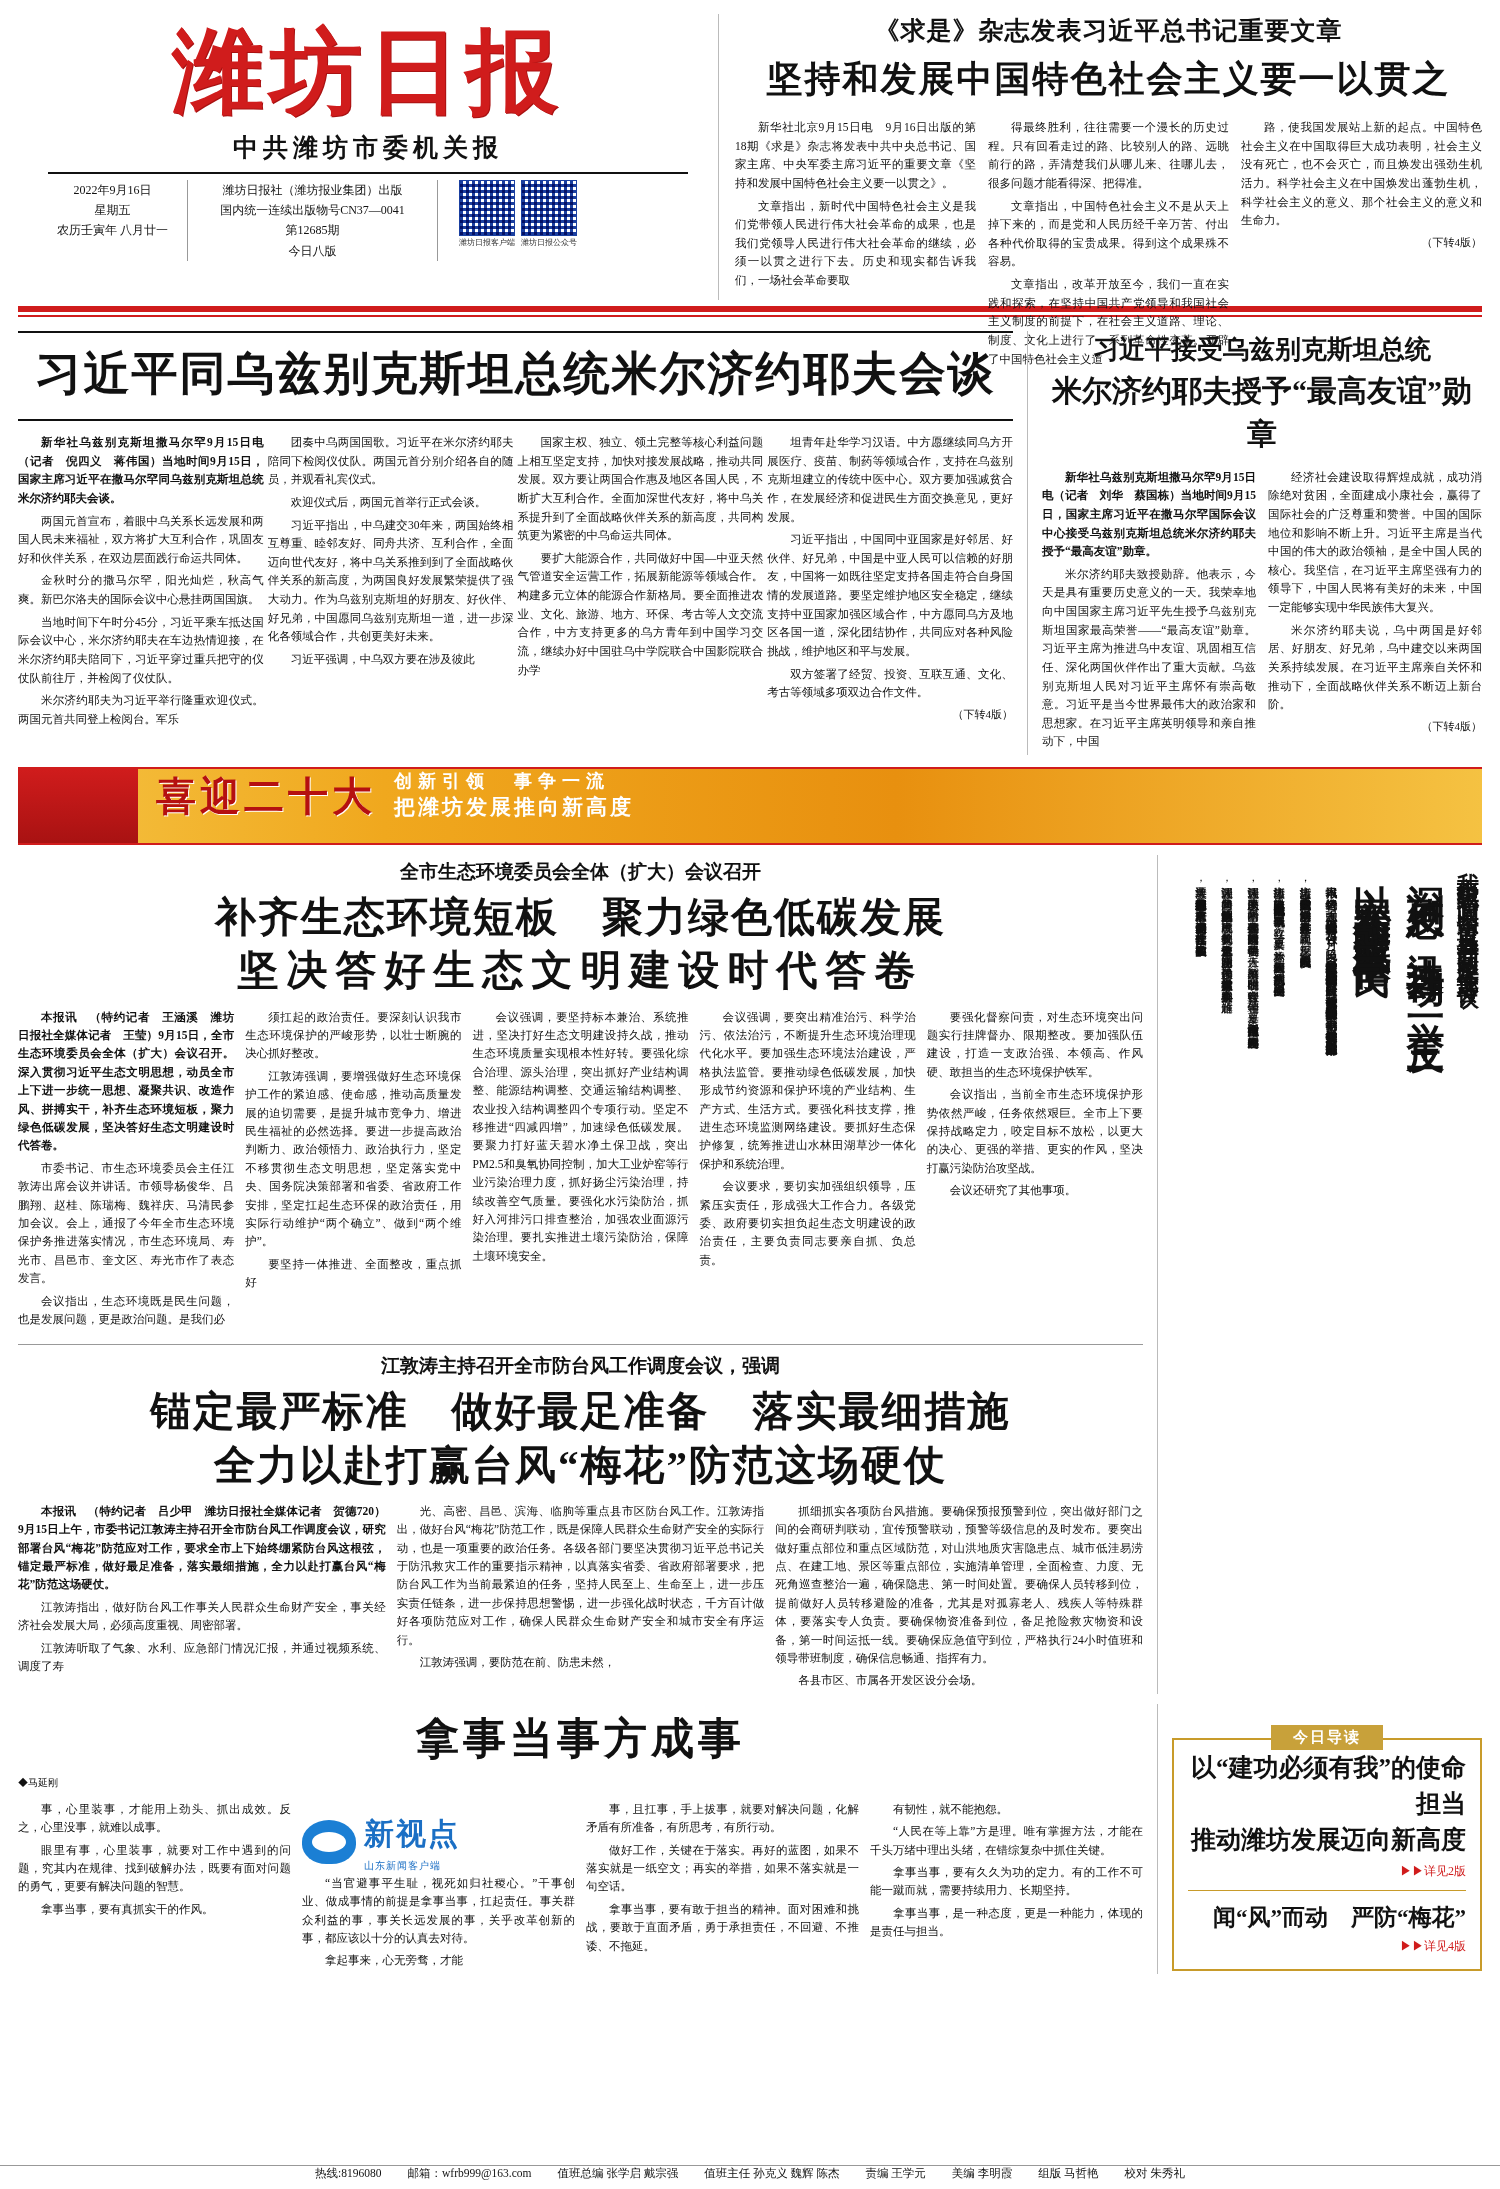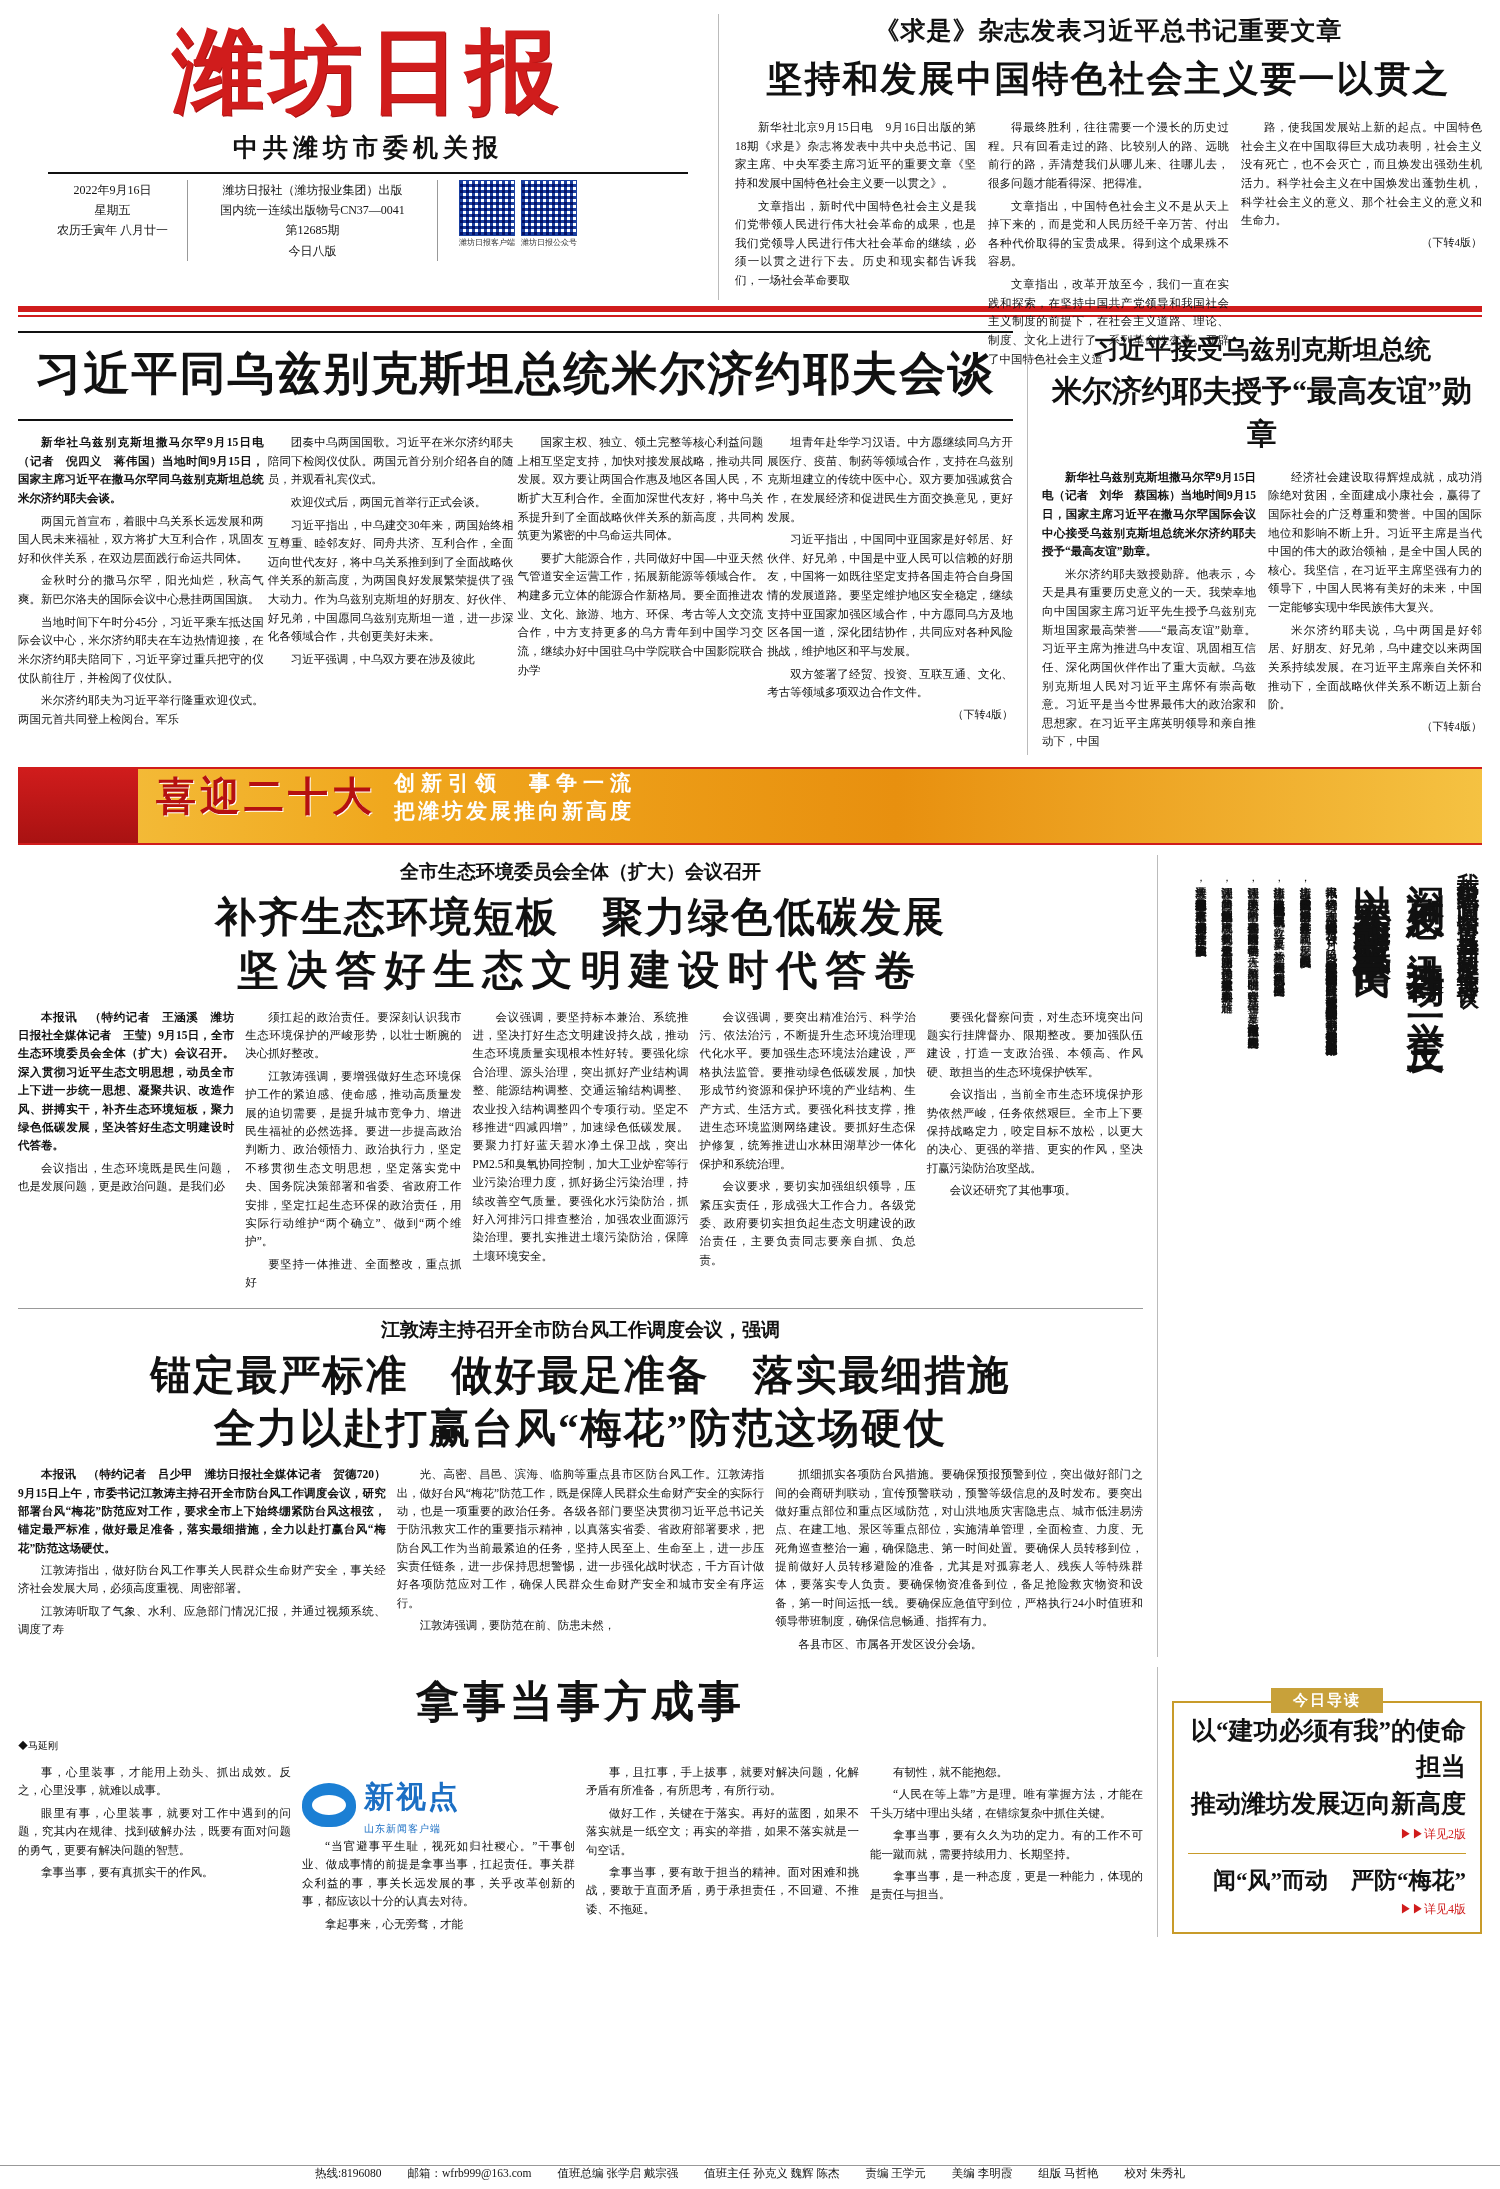--- a/index.html
+++ b/index.html
@@ -73,21 +73,21 @@
     margin-top:12px; height:78px; position:relative; overflow:hidden;
     background:linear-gradient(90deg,#f5c242 0%, #f0a81e 25%, #e8900f 60%, #f5c242 100%);
     border-top:2px solid #d01c1c; border-bottom:2px solid #d01c1c;
     display:flex; align-items:flex-start;
   }
   .banner .bleft { width:120px; height:100%;
     background:linear-gradient(180deg,#d01c1c,#a81212); }
   .banner .btitle { font-size:40px; font-weight:bold; color:#b51010; letter-spacing:4px; padding:0 18px;
     text-shadow:1px 1px 0 #fff; }
   .banner .bright { color:#fff; font-weight:bold; }
-  .banner .br1 { font-size:21px; letter-spacing:6px; }
+  .banner .br1 { font-size:18px; letter-spacing:6px; }
   .banner .br2 { font-size:21px; letter-spacing:3px; }
 
   
   .sec2 { display:flex; margin-top:10px; }
   .s2-left { width:1140px; padding-right:14px; border-right:1px solid #bbb; }
   .s2-right { flex:1; padding-left:10px; }
   .kicker { text-align:center; font-size:19px; font-weight:bold; margin:4px 0 6px; }
   .hdl2 { font-size:41px; font-weight:bold; text-align:center; letter-spacing:2px; line-height:1.3; }
   .hdl2 .l2 { letter-spacing:8px; }
   .cols5 { display:flex; gap:11px; margin-top:10px; font-size:11.5px; line-height:1.6; text-align:justify; }
@@ -255,20 +255,21 @@
 
       <div>
         <div class="kicker">全市生态环境委员会全体（扩大）会议召开</div>
         <div class="hdl2">
           <div>补齐生态环境短板　聚力绿色低碳发展</div>
           <div class="l2">坚决答好生态文明建设时代答卷</div>
         </div>
         <div class="cols5">
           <div class="c">
             <p class="lead">本报讯　（特约记者　王涵溪　潍坊日报社全媒体记者　王莹）9月15日，全市生态环境委员会全体（扩大）会议召开。深入贯彻习近平生态文明思想，动员全市上下进一步统一思想、凝聚共识、改造作风、拼搏实干，补齐生态环境短板，聚力绿色低碳发展，坚决答好生态文明建设时代答卷。</p>
+            <p>市委书记、市生态环境委员会主任江敦涛出席会议并讲话。市领导杨俊华、吕鹏翔、赵桂、陈瑞梅、魏祥庆、马清民参加会议。会上，通报了今年全市生态环境保护务推进落实情况，市生态环境局、寿光市、昌邑市、奎文区、寿光市作了表态发言。</p>
             <p>会议指出，生态环境既是民生问题，也是发展问题，更是政治问题。是我们必</p>
           </div>
           <div class="c">
             <p>须扛起的政治责任。要深刻认识我市生态环境保护的严峻形势，以壮士断腕的决心抓好整改。</p>
             <p>江敦涛强调，要增强做好生态环境保护工作的紧迫感、使命感，推动高质量发展的迫切需要，是提升城市竞争力、增进民生福祉的必然选择。要进一步提高政治判断力、政治领悟力、政治执行力，坚定不移贯彻生态文明思想，坚定落实党中央、国务院决策部署和省委、省政府工作安排，坚定扛起生态环保的政治责任，用实际行动维护“两个确立”、做到“两个维护”。</p>
             <p>要坚持一体推进、全面整改，重点抓好</p>
           </div>
           <div class="c">
             <p>会议强调，要坚持标本兼治、系统推进，坚决打好生态文明建设持久战，推动生态环境质量实现根本性好转。要强化综合治理、源头治理，突出抓好产业结构调整、能源结构调整、交通运输结构调整、农业投入结构调整四个专项行动。坚定不移推进“四减四增”，加速绿色低碳发展。要聚力打好蓝天碧水净土保卫战，突出PM2.5和臭氧协同控制，加大工业炉窑等行业污染治理力度，抓好扬尘污染治理，持续改善空气质量。要强化水污染防治，抓好入河排污口排查整治，加强农业面源污染治理。要扎实推进土壤污染防治，保障土壤环境安全。</p>
           </div>

